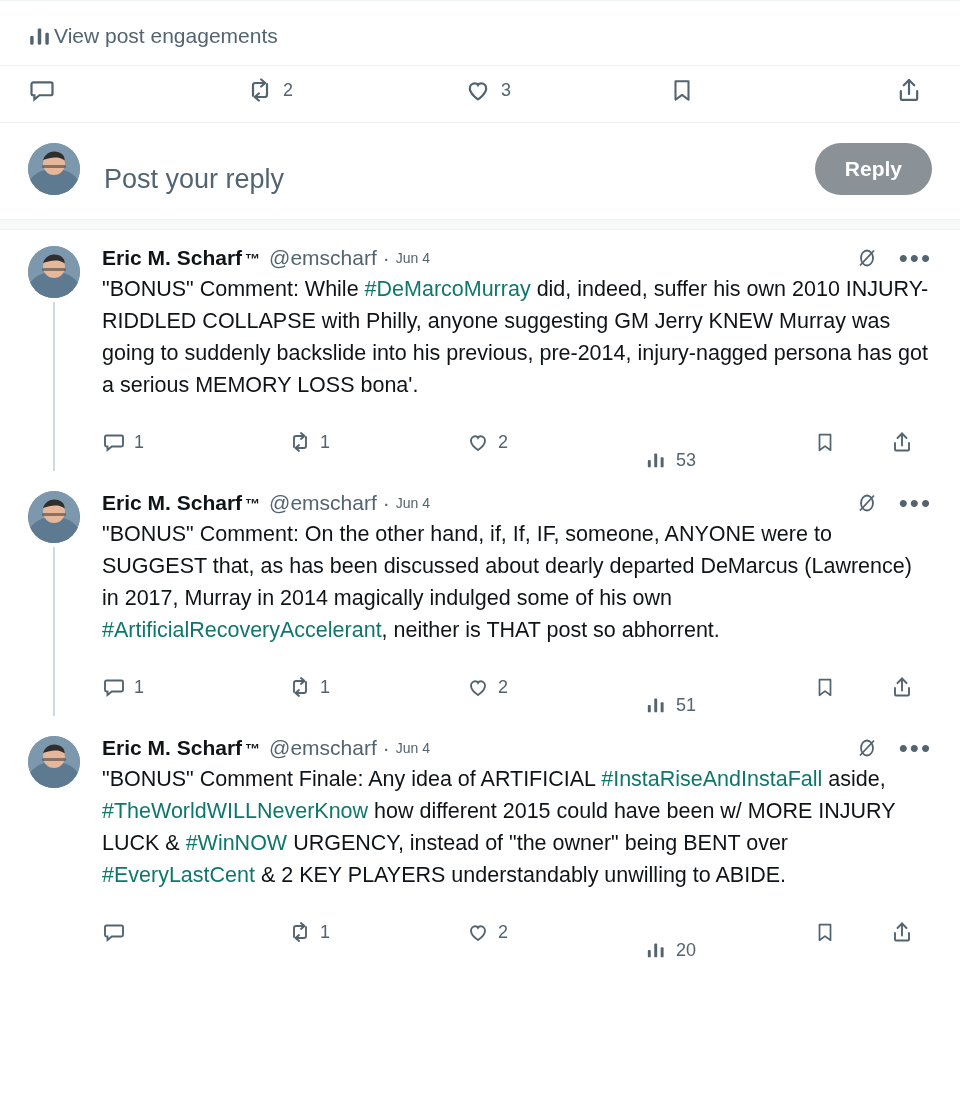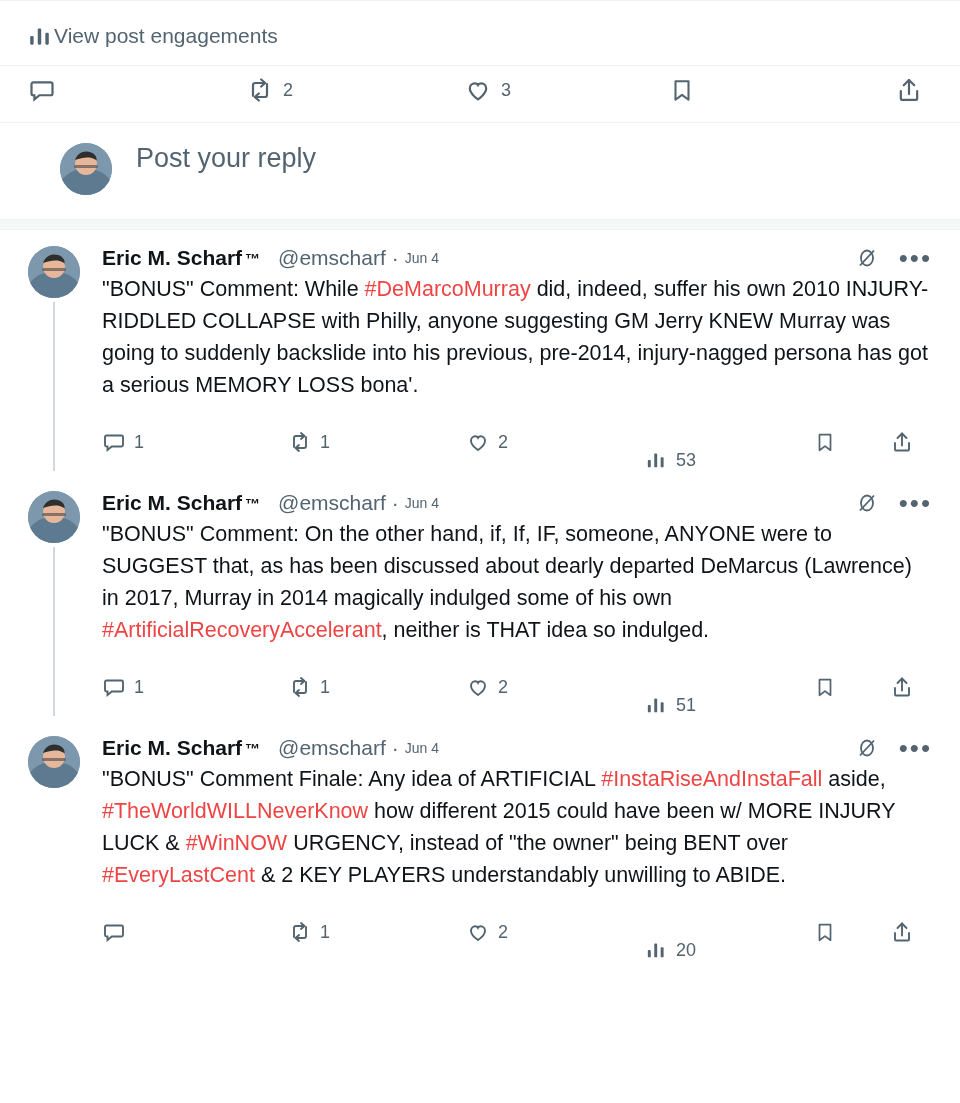--- a/index.html
+++ b/index.html
@@ -37,23 +37,22 @@
     cursor: pointer;
   }
   .actionbar .a1 { width: 218px; }
   .actionbar .a2 { width: 218px; }
   .actionbar .a3 { width: 205px; }
   .actionbar .a4 { width: 215px; }
   .actionbar .a5 { margin-left: auto; }
 
   
   .composer {
-    display: flex; align-items: flex-start;
+    display: flex; align-items: flex-end;
     padding: 20px 28px 24px 28px;
-    margin-left: 32px;
   }
   .avatar {
     width: 52px; height: 52px; border-radius: 50%;
     flex: 0 0 52px; overflow: hidden; position: relative;
     background: #6b8ba3;
   }
   .avatar svg { display:block; }
   .composer .prompt {
     font-size: 27px; color: #536471; margin-left: 24px;
   }
@@ -80,32 +79,32 @@
     display: flex; flex-direction: column; align-items: center;
   }
   .thread-line {
     width: 2px; background: #cfd9de; flex: 1 1 auto; margin-top: 4px; min-height: 40px;
   }
   .reply .body { flex: 1 1 auto; padding-left: 22px; min-width: 0; }
 
   .rhead { display: flex; align-items: center; }
   .rname { font-size: 21px; font-weight: bold; color: #0f1419; }
   .tm { font-size: 15px; margin-left: 3px; font-weight: bold; }
-  .rhandle { font-size: 21px; color: #536471; margin-left: 18px; }
+  .rhandle { font-size: 21px; color: #536471; margin-left: 9px; }
   .rdot { font-size: 21px; color: #536471; margin: 0 6px; }
   .rdate { font-size: 14px; color: #536471; }
   .rhead .spacer { flex: 1 1 auto; }
   .hicon { color: #536471; margin-left: 18px; cursor: pointer; display:inline-flex; }
   .dots { font-size: 26px; color: #536471; line-height: 10px; letter-spacing: 2px; cursor: pointer; margin-left: 20px; }
 
   .rtext {
     font-size: 21.5px; line-height: 32px; color: #0f1419;
     margin-top: 3px; word-wrap: break-word;
   }
-  .link { color: #ef4444; }
+  .link { color: #0f766e; }
 
   .rbar {
     display: flex; align-items: center;
     margin-top: 12px; padding-right: 10px;
   }
   .rbar .act {
     display: flex; align-items: center; gap: 8px;
     color: #536471; font-size: 18px; cursor: pointer;
   }
   .rbar .b1 { width: 188px; }
@@ -191,20 +190,21 @@
     <div class="avatar">
       <svg width="52" height="52" viewBox="0 0 52 52">
         <circle cx="26" cy="26" r="26" fill="#7d98ad"></circle>
         <path d="M0 40c6-10 14-14 26-14s20 4 26 14v12H0z" fill="#5d7a90"></path>
         <circle cx="26" cy="21" r="11" fill="#e6b79a"></circle>
         <path d="M15 17c2-7 9-10 15-8 5 1.6 7 5 6.6 8.6-1.6-1.4-4-2.6-7-3-4.4-.6-9 .4-14.6 2.4z" fill="#2f2f2f"></path>
         <rect x="14" y="22" width="24" height="3" rx="1.5" fill="#3a3a3a" opacity="0.55"></rect>
       </svg>
     </div>
     <div class="prompt">Post your reply</div>
+    <button class="reply-btn">Reply</button>
   </div>
 
   <div class="thick-divider"></div>
 
   <div class="reply">
     <div class="left">
       <div class="avatar">
         <svg width="52" height="52" viewBox="0 0 52 52">
           <circle cx="26" cy="26" r="26" fill="#7d98ad"></circle>
           <path d="M0 40c6-10 14-14 26-14s20 4 26 14v12H0z" fill="#5d7a90"></path>
@@ -317,21 +317,21 @@
         <span class="spacer"></span>
         <span class="hicon">
           <svg width="24" height="24" viewBox="0 0 24 24" fill="none" stroke="#536471" stroke-width="1.8">
             <ellipse cx="12" cy="12" rx="6" ry="7.5"></ellipse>
             <line x1="5" y1="19.5" x2="19" y2="4.5"></line>
           </svg>
         </span>
         <span class="dots">•••</span>
       </div>
       <div class="rtext">
-        <span>"BONUS" Comment: On the other hand, if, If, IF, someone, ANYONE were to SUGGEST that, as has been discussed about dearly departed DeMarcus (Lawrence) in 2017, Murray in 2014 magically indulged some of his own </span><span class="link">#ArtificialRecoveryAccelerant</span><span>, neither is THAT idea so indulged.</span>
+        <span>"BONUS" Comment: On the other hand, if, If, IF, someone, ANYONE were to SUGGEST that, as has been discussed about dearly departed DeMarcus (Lawrence) in 2017, Murray in 2014 magically indulged some of his own </span><span class="link">#ArtificialRecoveryAccelerant</span><span>, neither is THAT post so abhorrent.</span>
       </div>
       <div class="rbar">
         <div class="act b1">
           <span class="ico">
             <svg width="24" height="24" viewBox="0 0 24 24" fill="none" stroke="#536471" stroke-width="1.9">
               <path d="M4.5 5.5h15a1.5 1.5 0 0 1 1.5 1.5v8a1.5 1.5 0 0 1-1.5 1.5H9.8L5.5 20v-3.5H4.5A1.5 1.5 0 0 1 3 15V7a1.5 1.5 0 0 1 1.5-1.5z"></path>
             </svg>
           </span>
           <span class="count">1</span>
         </div>

